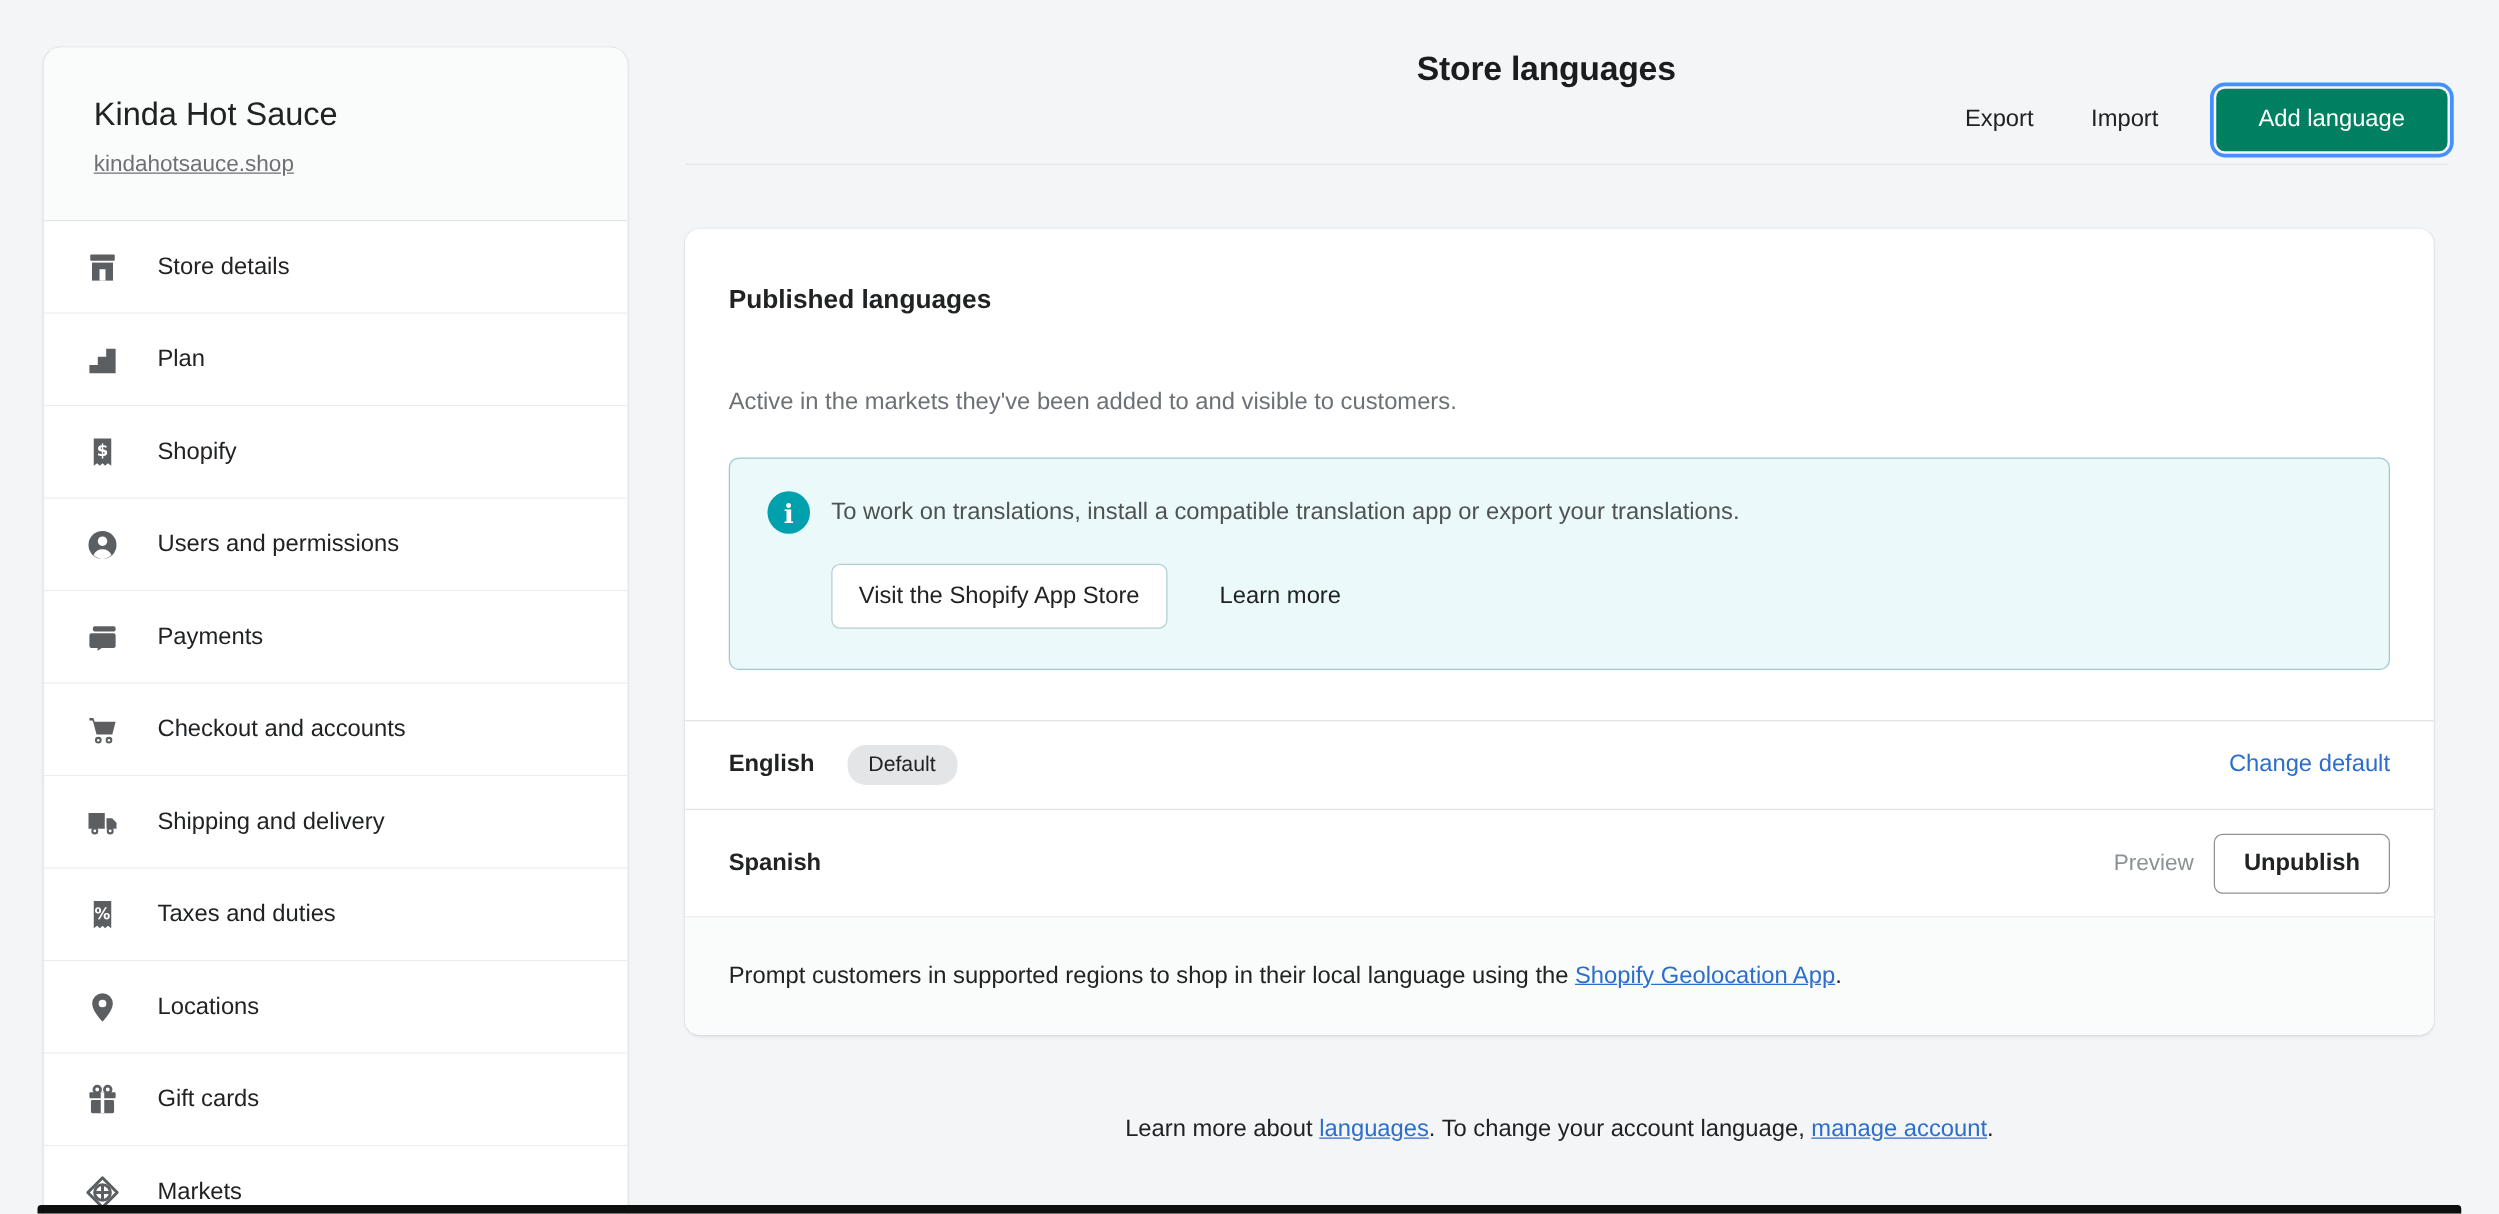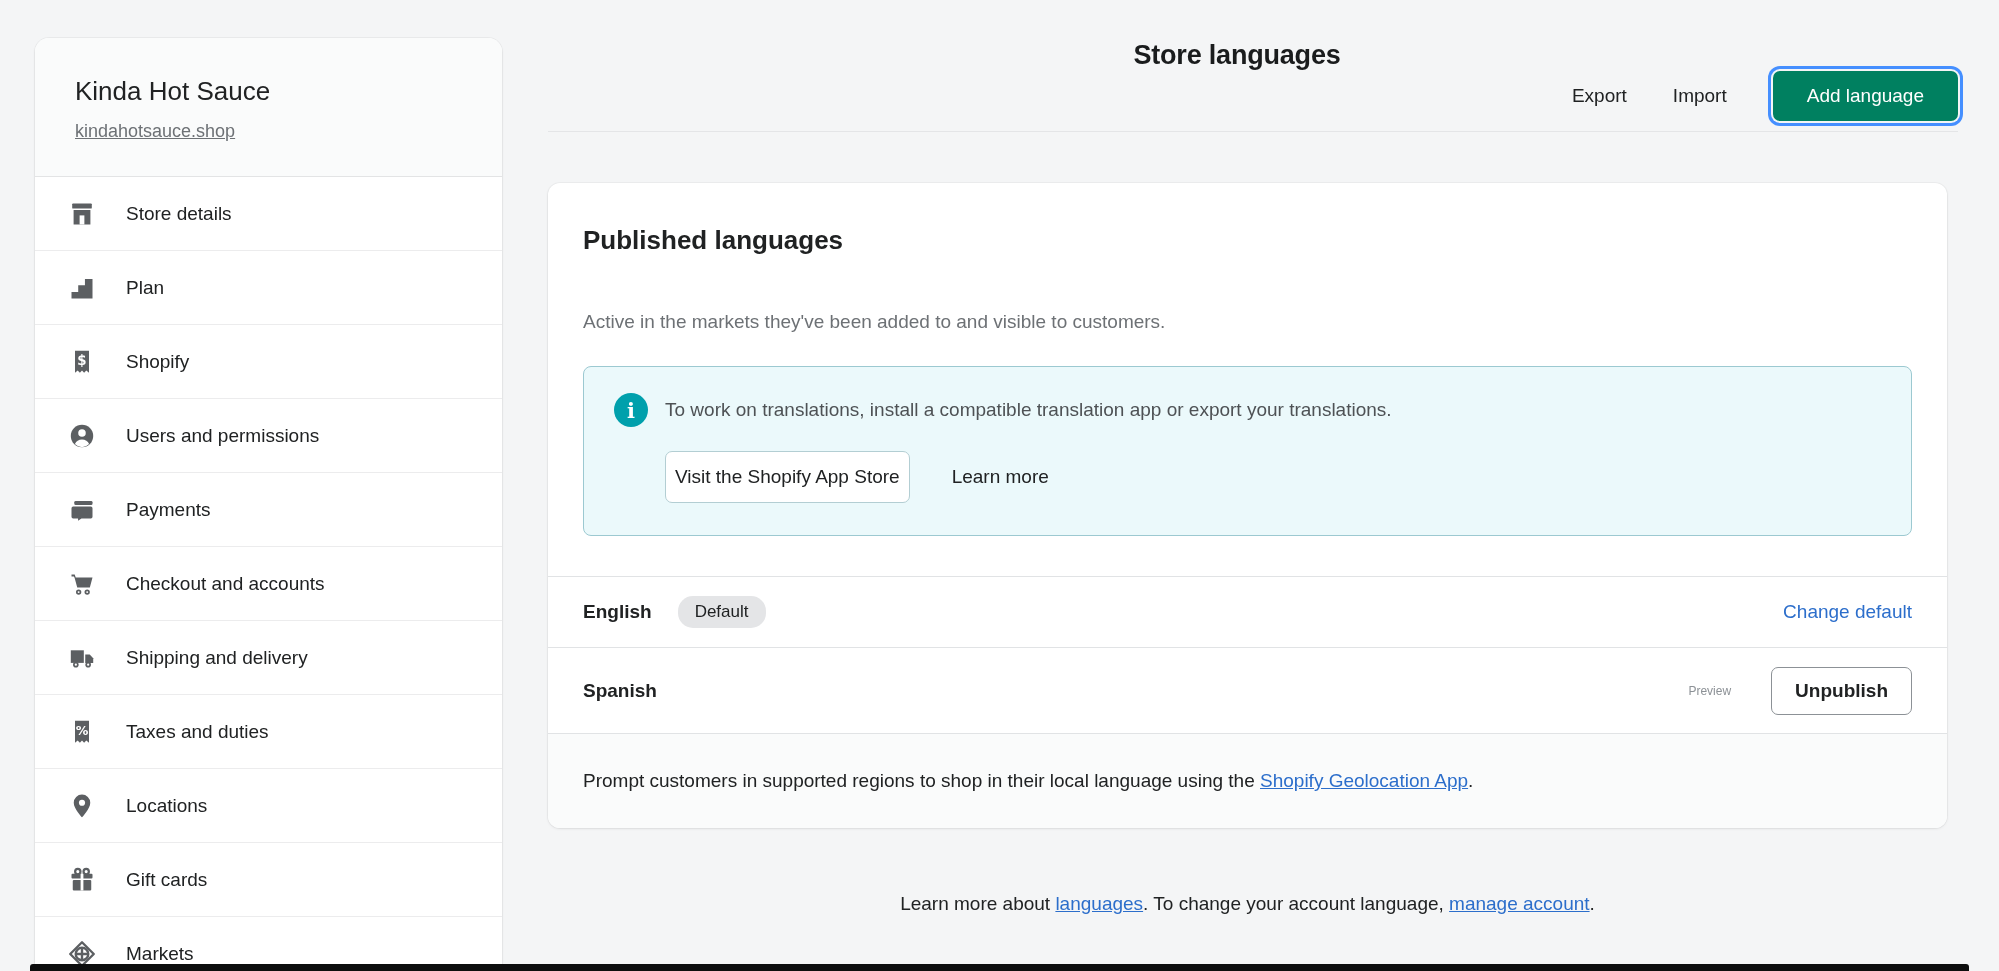--- a/index.html
+++ b/index.html
@@ -44,54 +44,54 @@
     box-shadow:0 0 0 2px #f4f5f6,0 0 0 5px #458fff;
   }
   .header-divider{position:absolute;left:548px;right:41px;top:131px;height:1px;background:#e4e5e7;}
   
   .card{
     position:absolute;left:548px;top:183px;width:1399px;
     background:#fff;border-radius:12px;
     box-shadow:0 0 0 1px rgba(0,0,0,.03),0 1px 3px rgba(0,0,0,.08);
   }
   .card-head{padding:44px 35px 0;}
-  .card-title{font-size:26px;font-weight:600;line-height:26px;color:#202223;}
+  .card-title{font-size:21px;font-weight:600;line-height:26px;color:#202223;}
   .card-sub{margin-top:56px;font-size:19px;line-height:26px;color:#6d7175;}
   .banner{
     margin:31px 35px 0;background:#ebf9fb;border:1px solid #9cc9d1;border-radius:8px;
     padding:26px 30px 32px;
   }
   .banner-row{display:flex;align-items:flex-start;}
   .info-icon{
     flex:0 0 34px;width:34px;height:34px;border-radius:50%;background:#00a0ac;color:#fff;
     display:flex;align-items:center;justify-content:center;
     font-size:21px;font-weight:700;font-family:"DejaVu Serif","Liberation Serif",serif;
   }
   .banner-text{margin-left:17px;font-size:19px;line-height:34px;color:#4e5255;}
   .banner-actions{margin:24px 0 0 51px;display:flex;align-items:center;}
   .secondary-btn{
-    background:#fff;border:1px solid #b3ced3;border-radius:7px;padding:14px 9px;
+    background:#fff;border:1px solid #b3ced3;border-radius:7px;padding:14px 21px;
     font-size:19px;font-weight:500;color:#202223;font-family:inherit;cursor:pointer;
   }
   .learn-more{margin-left:42px;font-size:19px;font-weight:500;color:#202223;cursor:pointer;
     background:none;border:none;font-family:inherit;padding:0;}
   .lang-rows{margin-top:40px;}
   .lang-row{display:flex;align-items:center;border-top:1px solid #e1e3e5;padding:0 35px;}
   .lang-row.row-english{height:70px;}
   .lang-row.row-spanish{height:85px;}
   .lang-name{font-size:19px;font-weight:600;color:#202223;}
   .badge{
     margin-left:26px;background:#e4e5e7;border-radius:15px;padding:6px 17px;
     font-size:17px;color:#202223;
   }
   .link{color:#2c6ecb;cursor:pointer;}
   .change-default{margin-left:auto;font-size:19px;color:#2c6ecb;cursor:pointer;background:none;
     border:none;font-family:inherit;padding:0;}
   .row-right{margin-left:auto;display:flex;align-items:center;}
-  .preview-btn{font-size:12px;color:#8c9196;margin-right:40px;background:none;border:none;
+  .preview-btn{font-size:18px;color:#8c9196;margin-right:16px;background:none;border:none;
     font-family:inherit;padding:0;cursor:default;}
   .unpublish-btn{
     background:#fff;border:1px solid #8c9196;border-radius:7px;padding:12px 23px;
     font-size:19px;font-weight:600;color:#202223;font-family:inherit;cursor:pointer;
   }
   .card-footer{
     border-top:1px solid #e1e3e5;background:#fafbfb;border-radius:0 0 12px 12px;
     padding:34px 35px;font-size:19px;line-height:26px;color:#202223;
   }
   .card-footer .link{text-decoration:underline;}

